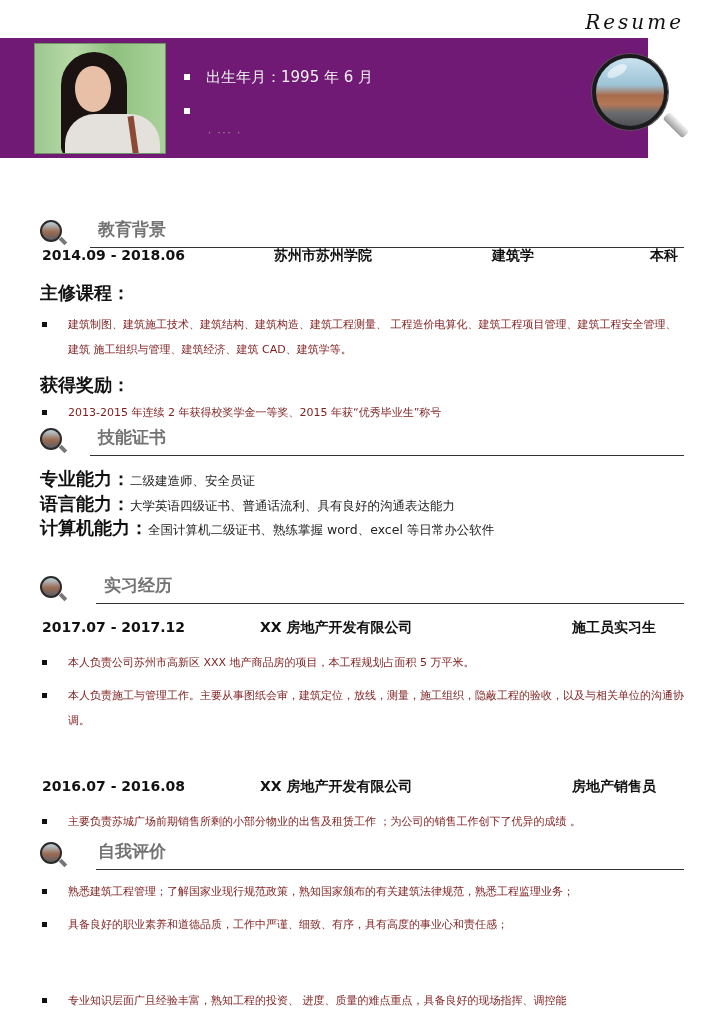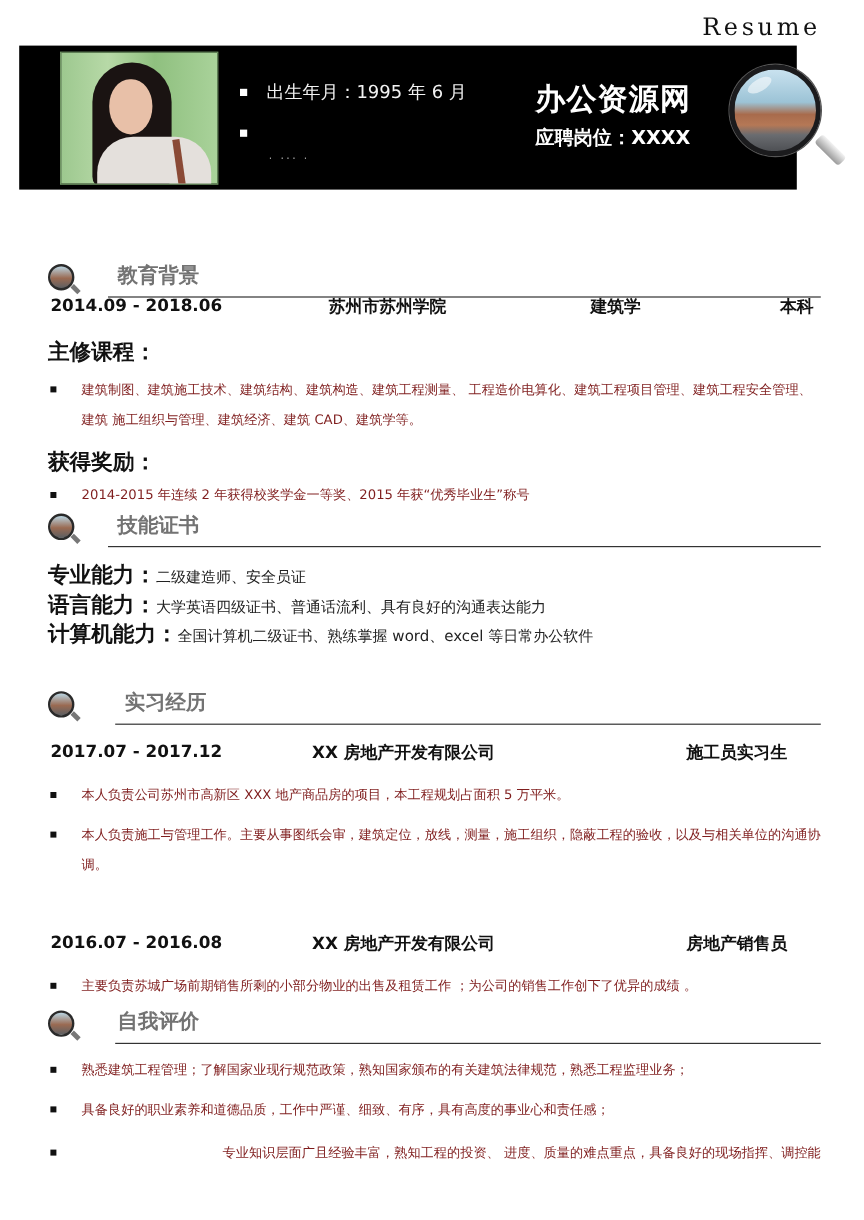--- a/index.html
+++ b/index.html
@@ -1,28 +1,27 @@
 <!DOCTYPE html>
 <html><head>
 <meta charset="utf-8">
 <style>
   * { margin: 0; padding: 0; box-sizing: border-box; }
   html, body { width: 720px; height: 1017px; background: #ffffff; overflow: hidden; }
   body { font-family: "DejaVu Sans", "Liberation Sans", sans-serif; color: #111; position: relative; }
 
   .resume-word {
     position: absolute; right: 36px; top: 10px;
-    font-family: "DejaVu Serif", serif; font-size: 20px;
+    font-family: "DejaVu Serif", serif; font-style: italic; font-size: 20px;
     letter-spacing: 3px; color: #111;
   }
 
   .header-band {
     position: absolute; left: 0; top: 38px; width: 648px; height: 120px;
-    background: #000000;
-    margin-left: 16px;
+    background: #701a75;
   }
   .photo {
     position: absolute; left: 34px; top: 5px; width: 132px; height: 111px;
     background: linear-gradient(90deg, #9dc88f 0%, #b7d9a7 30%, #8fc07f 60%, #a9d29a 100%);
     overflow: hidden; border: 1px solid #6f9463;
   }
   .photo .hair {
     position: absolute; left: 26px; top: 8px; width: 66px; height: 105px;
     background: #1a1312; border-radius: 34px 34px 10px 10px;
   }
@@ -110,24 +109,20 @@
   <div class="contact">
     <div class="contact-row">
       <span class="bullet"></span>
       <span>出生年月：1995 年 6 月</span>
     </div>
     <div class="contact-row">
       <span class="bullet"></span>
     </div>
     <div class="contact-extra">· ··· ·</div>
   </div>
-  <div class="brand">
-    <div class="brand-name">办公资源网</div>
-    <div class="brand-role">应聘岗位：XXXX</div>
-  </div>
   <div class="magnifier">
     <div class="lens"></div>
       <div class="handle"></div>
   </div>
 </div>
 
 <div class="section-head" style="top:216px;">
   <div class="section-icon">
       <div class="lens"></div>
       <div class="handle"></div>
@@ -137,21 +132,21 @@
 </div>
 <div class="row-4" style="top:247px;">
   <span style="left:2px;">2014.09 - 2018.06</span>
   <span style="left:234px;">苏州市苏州学院</span>
   <span style="left:452px;">建筑学</span>
   <span style="left:610px;">本科</span>
 </div>
 <div class="label" style="top:281px;">主修课程：</div>
 <div class="bullet-line" style="top:312px;">建筑制图、建筑施工技术、建筑结构、建筑构造、建筑工程测量、 工程造价电算化、建筑工程项目管理、建筑工程安全管理、建筑 施工组织与管理、建筑经济、建筑 CAD、建筑学等。</div>
 <div class="label" style="top:373px;">获得奖励：</div>
-<div class="bullet-line" style="top:400px;">2014-2015 年连续 2 年获得校奖学金一等奖、2015 年获“优秀毕业生”称号</div>
+<div class="bullet-line" style="top:400px;">2013-2015 年连续 2 年获得校奖学金一等奖、2015 年获“优秀毕业生”称号</div>
 
 <div class="section-head" style="top:424px;">
   <div class="section-icon">
       <div class="lens"></div>
       <div class="handle"></div>
     </div>
   <div class="section-title">技能证书</div>
   <div class="section-rule"></div>
 </div>
 <div class="skill-row" style="top:467px;">
@@ -190,13 +185,13 @@
 <div class="section-head" style="top:838px;">
   <div class="section-icon">
       <div class="lens"></div>
       <div class="handle"></div>
     </div>
   <div class="section-title">自我评价</div>
   <div class="section-rule" style="left:56px;"></div>
 </div>
 <div class="bullet-line" style="top:879px;">熟悉建筑工程管理；了解国家业现行规范政策，熟知国家颁布的有关建筑法律规范，熟悉工程监理业务；</div>
 <div class="bullet-line" style="top:912px;">具备良好的职业素养和道德品质，工作中严谨、细致、有序，具有高度的事业心和责任感；</div>
-<div class="bullet-line" style="top:948px; white-space:nowrap; overflow:hidden;text-align:right;">专业知识层面广且经验丰富，熟知工程的投资、 进度、质量的难点重点，具备良好的现场指挥、调控能</div>
+<div class="bullet-line" style="top:988px; white-space:nowrap; overflow:hidden;">专业知识层面广且经验丰富，熟知工程的投资、 进度、质量的难点重点，具备良好的现场指挥、调控能</div>
 
 </body></html>

